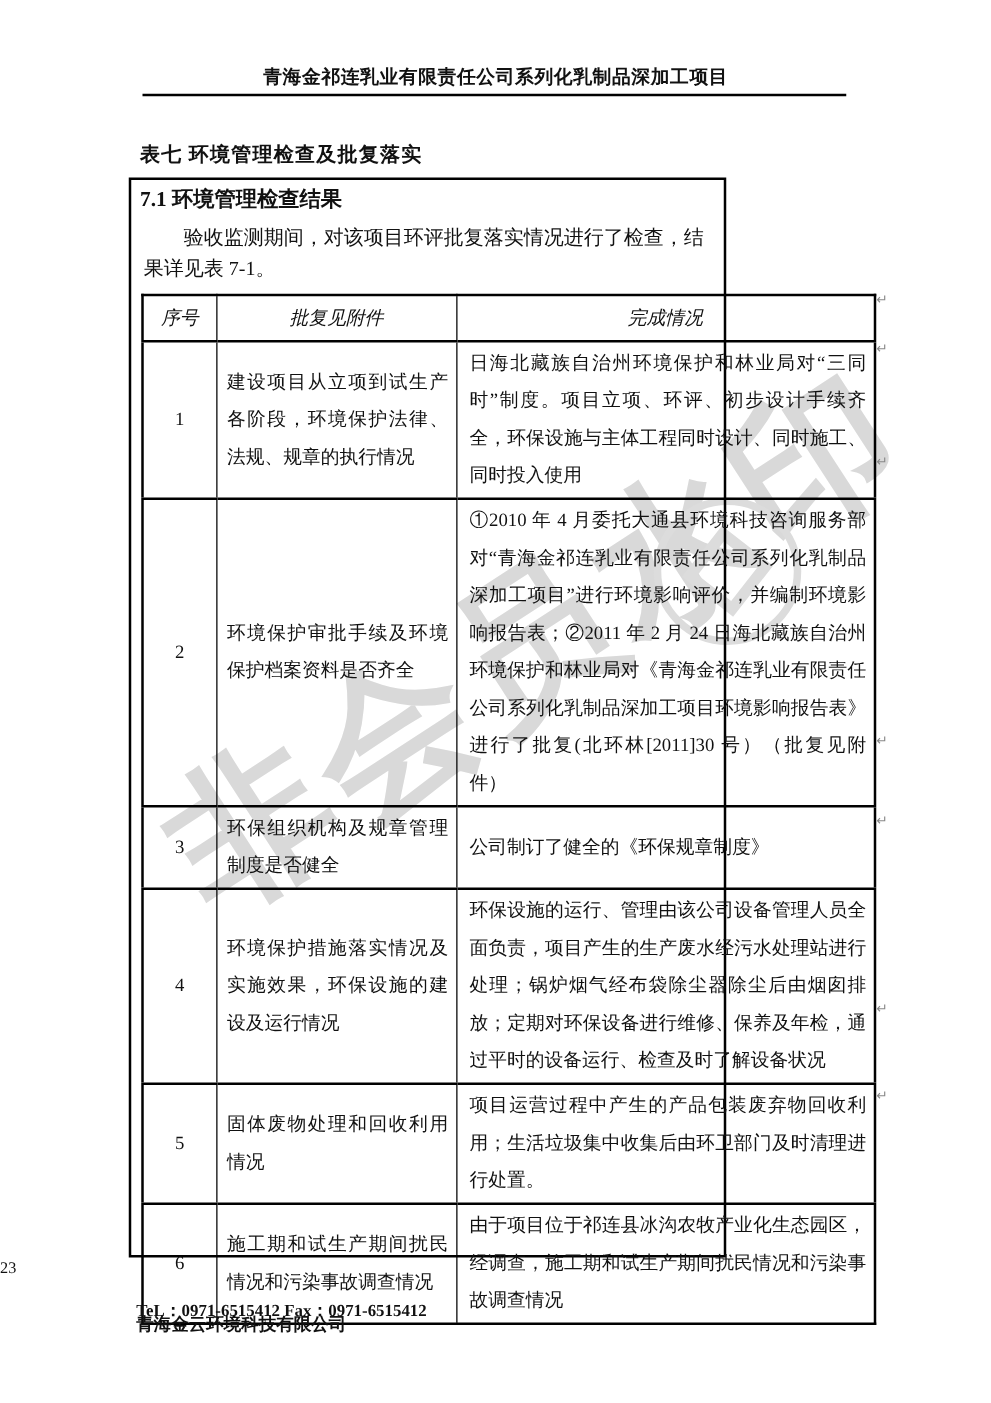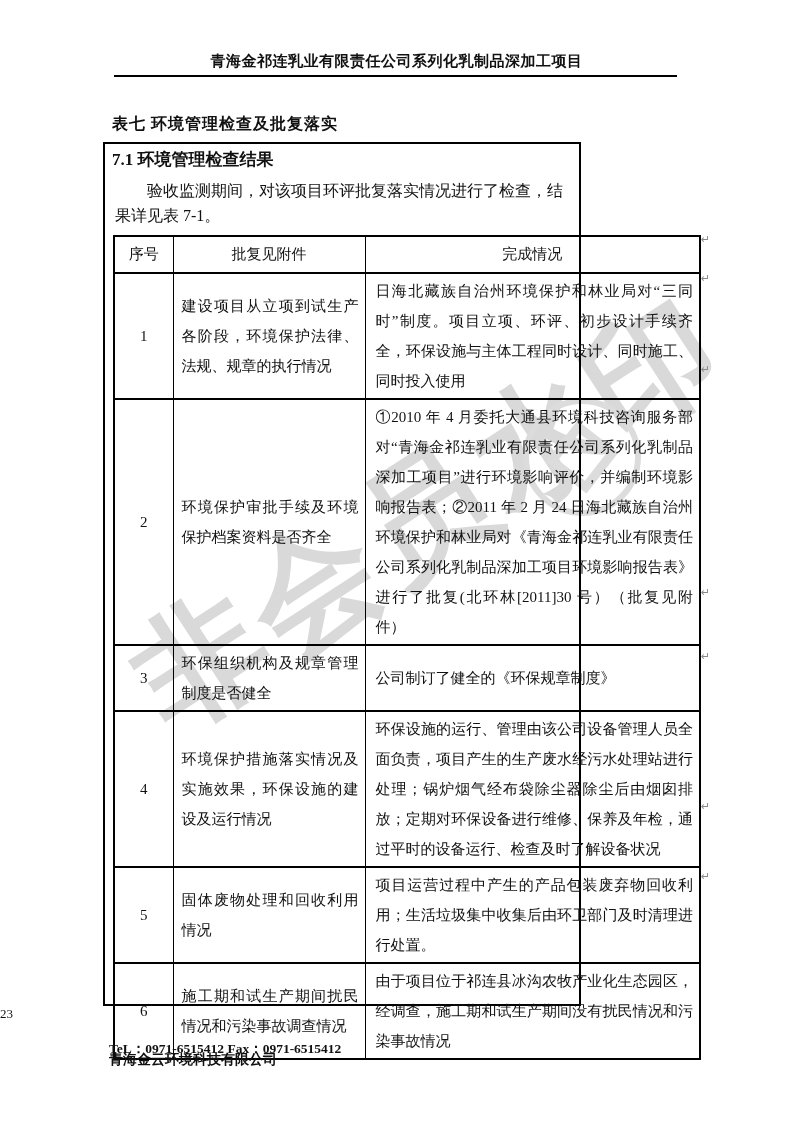--- a/index.html
+++ b/index.html
@@ -124,20 +124,21 @@
     border: 1px solid #000;
     font-size: 15px;
     vertical-align: middle;
     overflow: hidden;
   }
   .inspection tbody td { border-top-width: 2px; }
   .inspection thead th {
     height: 37px;
     font-weight: normal;
     border-bottom-width: 2px;
+    font-style: italic;
   }
   .c-no { text-align: center; }
   .c-item {
     text-align: left;
     padding: 2px 6px 2px 8px;
     line-height: 30px;
     text-align: justify;
   }
   .c-status {
     text-align: left;
@@ -245,21 +246,21 @@
             <td class="c-status">环保设施的运行、管理由该公司设备管理人员全面负责，项目产生的生产废水经污水处理站进行处理；锅炉烟气经布袋除尘器除尘后由烟囱排放；定期对环保设备进行维修、保养及年检，通过平时的设备运行、检查及时了解设备状况</td>
           </tr>
           <tr class="r5">
             <td class="c-no">5</td>
             <td class="c-item">固体废物处理和回收利用情况</td>
             <td class="c-status">项目运营过程中产生的产品包装废弃物回收利用；生活垃圾集中收集后由环卫部门及时清理进行处置。</td>
           </tr>
           <tr class="r6">
             <td class="c-no">6</td>
             <td class="c-item">施工期和试生产期间扰民情况和污染事故调查情况</td>
-            <td class="c-status">由于项目位于祁连县冰沟农牧产业化生态园区，经调查，施工期和试生产期间没有扰民情况和污染事故情况</td>
+            <td class="c-status">由于项目位于祁连县冰沟农牧产业化生态园区，经调查，施工期和试生产期间扰民情况和污染事故调查情况</td>
           </tr>
         </tbody>
       </table>
     </div>
 
     <span class="pm" style="top:233px">↵</span>
     <span class="pm" style="top:272px">↵</span>
     <span class="pm" style="top:363px">↵</span>
     <span class="pm" style="top:586px">↵</span>
     <span class="pm" style="top:650px">↵</span>

